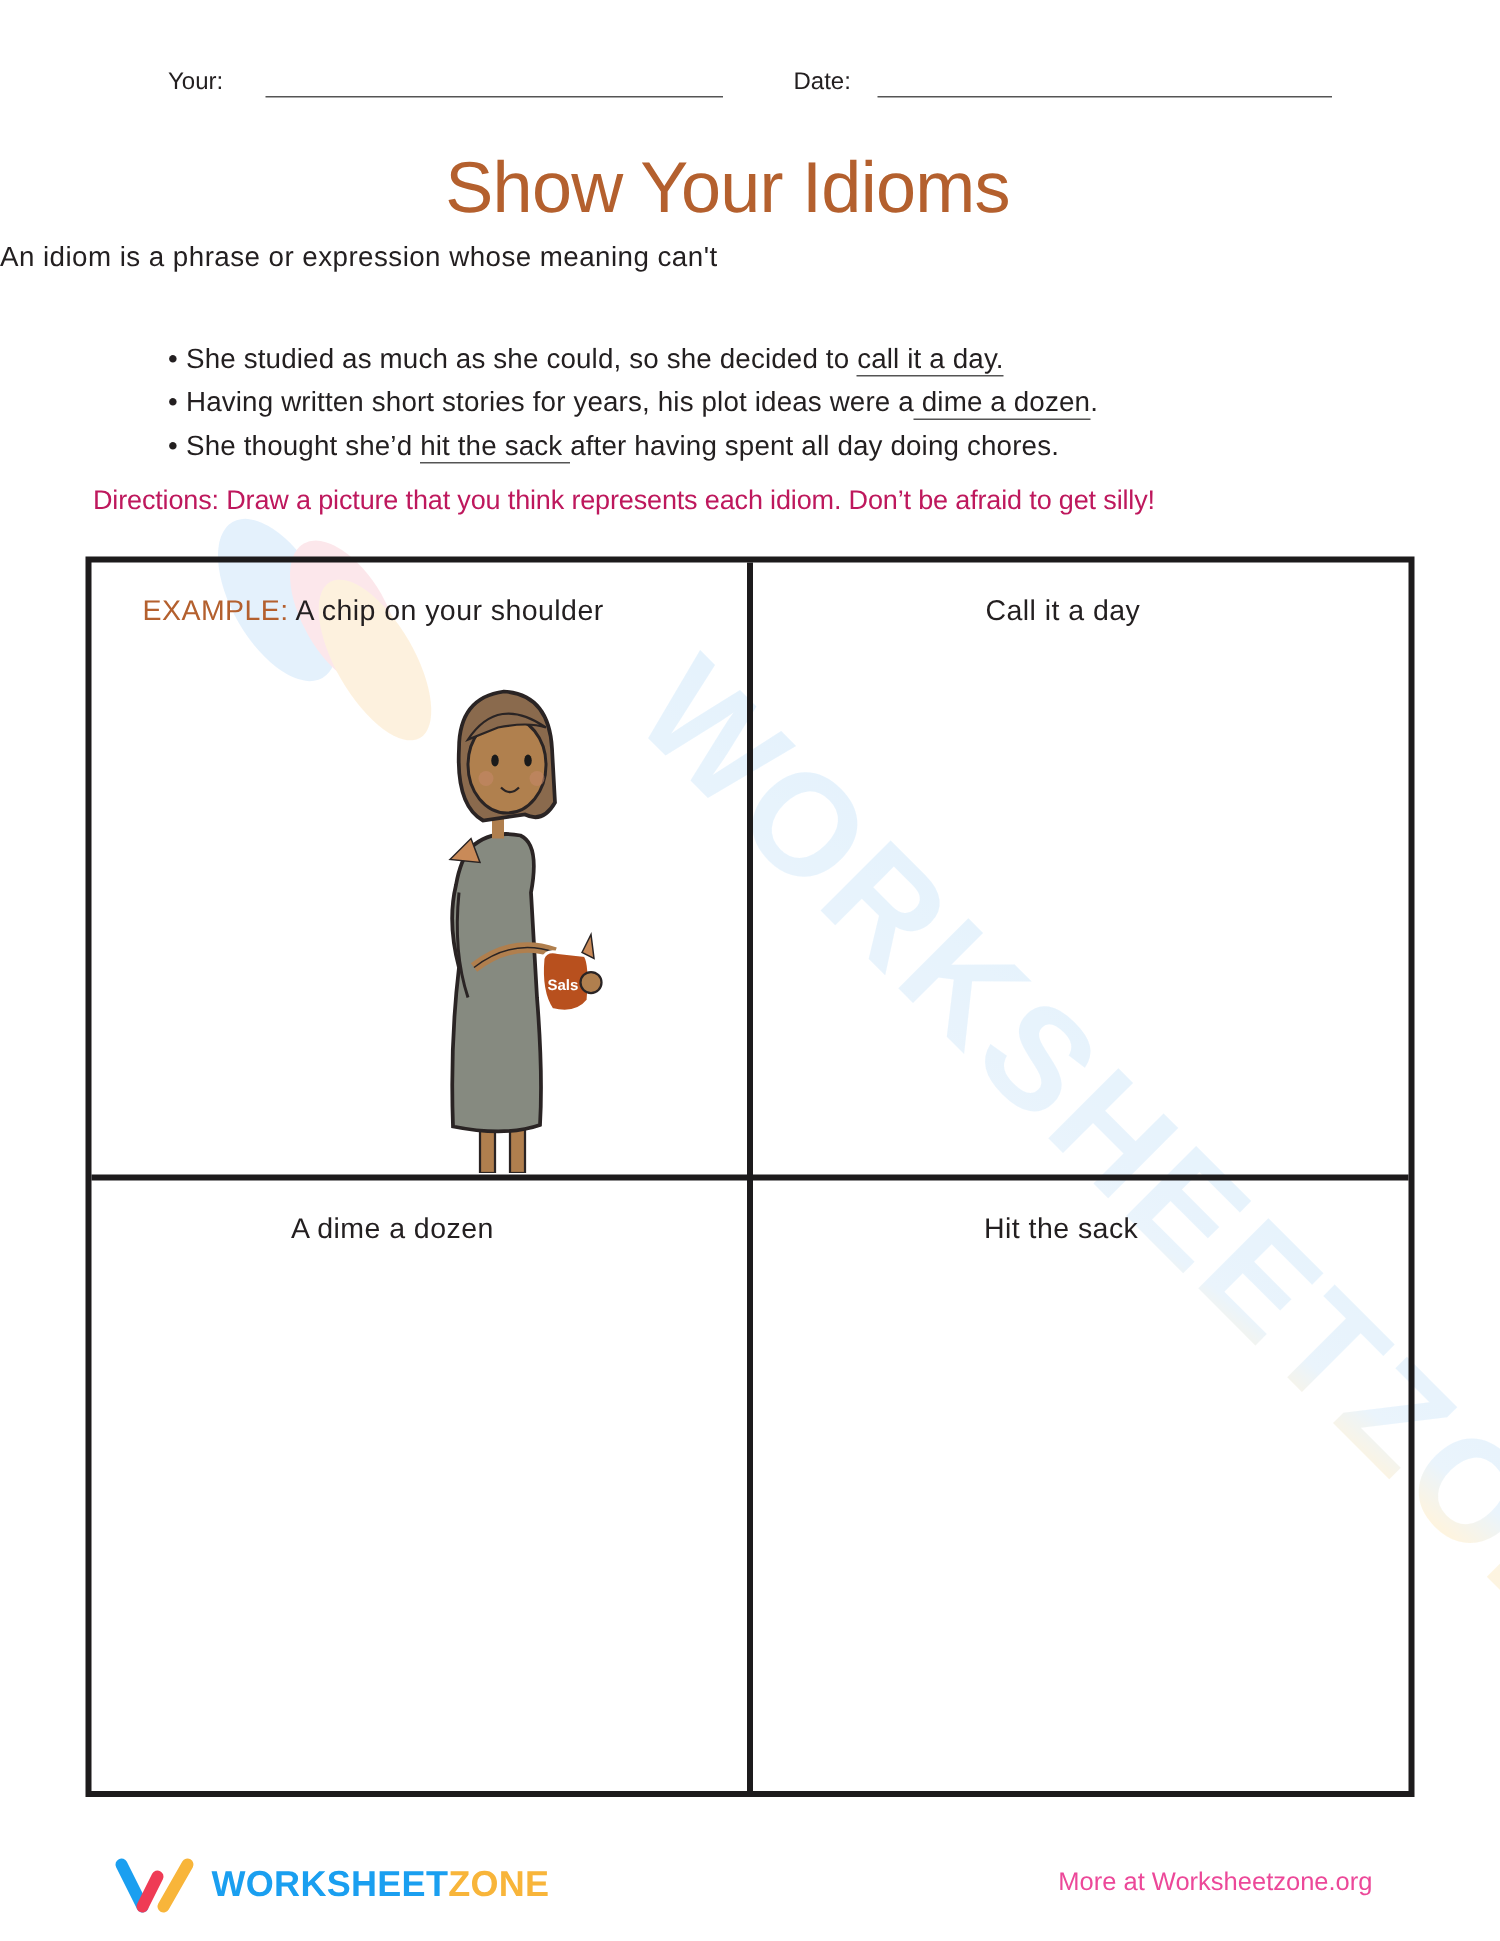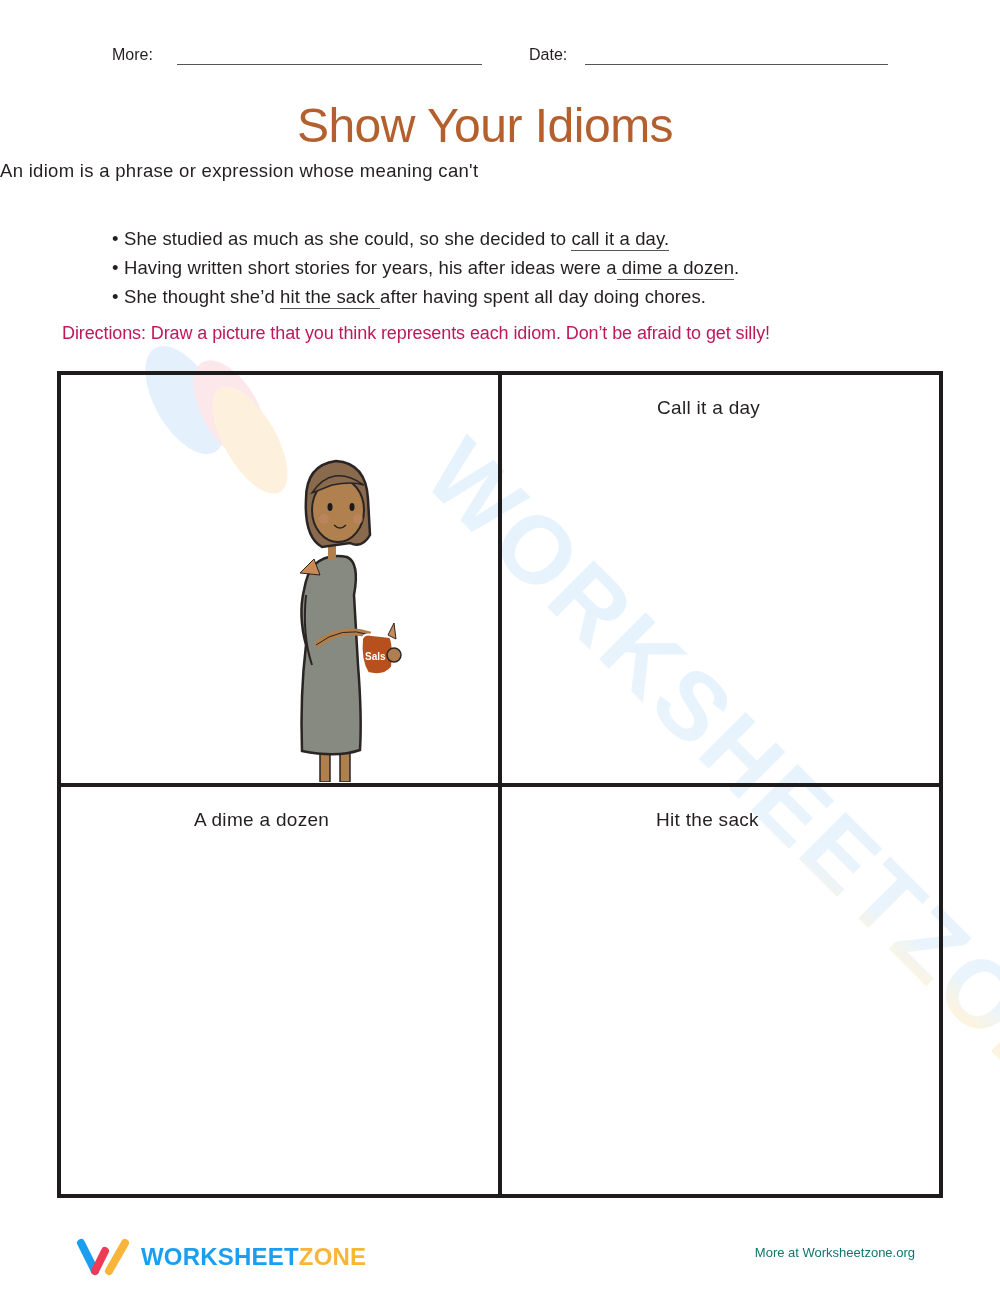--- a/index.html
+++ b/index.html
@@ -28,21 +28,21 @@
 
     .watermark { position: absolute; left: 0; top: 0; width: 1000px; height: 1294px; pointer-events: none; }
 
     .figure { position: absolute; left: 292px; top: 455px; width: 130px; height: 327px; }
 
     .footer-logo { position: absolute; left: 75px; top: 1237px; height: 40px; display: flex; align-items: center; }
     .footer-logo svg { width: 56px; height: 40px; }
     .brand { font-size: 24px; font-weight: bold; letter-spacing: 0.2px; margin-left: 10px; }
     .brand .b1 { color: #1a9ff0; }
     .brand .b2 { color: #f8b53a; }
-    .footer-more { position: absolute; right: 85px; top: 1245px; font-size: 13px; color: #0f766e; }
+    .footer-more { position: absolute; right: 85px; top: 1245px; font-size: 17px; color: #ec4899; }
   </style>
 </head>
 <body>
 
 <svg class="watermark" viewBox="0 0 1000 1294">
   <defs>
     <linearGradient id="wmGrad" x1="0" y1="0" x2="1" y2="1">
       <stop offset="0%" stop-color="#cfe8fb"></stop>
       <stop offset="65%" stop-color="#d9ecfb"></stop>
       <stop offset="80%" stop-color="#fdecc8"></stop>
@@ -51,44 +51,47 @@
   </defs>
   <g opacity="0.55">
     <ellipse cx="185" cy="400" rx="30" ry="60" fill="#cfe6fb" transform="rotate(-30 185 400)"></ellipse>
     <ellipse cx="230" cy="410" rx="28" ry="55" fill="#fbd5dc" transform="rotate(-30 230 410)"></ellipse>
     <ellipse cx="250" cy="440" rx="26" ry="60" fill="#fde7c4" transform="rotate(-30 250 440)"></ellipse>
   </g>
   <text x="420" y="480" font-family="Liberation Sans, sans-serif" font-weight="bold" font-size="96" fill="url(#wmGrad)" opacity="0.55" transform="rotate(45 420 480)" letter-spacing="4">WORKSHEETZONE</text>
 </svg>
 
 <div class="name-date">
-  <span class="field-label" style="left:112px;">More:</span>
+  <span class="field-label" style="left:112px;">Your:</span>
   <div class="field-line" style="left:177px; width:305px;"></div>
   <span class="field-label" style="left:529px;">Date:</span>
   <div class="field-line" style="left:585px; width:303px;"></div>
 </div>
 
 <h1 class="title">Show Your Idioms</h1>
 
 <div class="definition">
   <div>An idiom is a phrase or expression whose meaning can't</div>
 </div>
 
 <ul class="examples">
   <li><span class="bullet">•</span><span>She studied as much as she could, so she decided to </span><span class="idiom">call it a day. </span><span></span></li>
-  <li><span class="bullet">•</span><span>Having written short stories for years, his after ideas were a</span><span class="idiom"> dime a dozen</span><span>.</span></li>
+  <li><span class="bullet">•</span><span>Having written short stories for years, his plot ideas were a</span><span class="idiom"> dime a dozen</span><span>.</span></li>
   <li><span class="bullet">•</span><span>She thought she’d </span><span class="idiom">hit the sack </span><span>after having spent all day doing chores.</span></li>
 </ul>
 
 <div class="directions">Directions: Draw a picture that you think represents each idiom. Don’t be afraid to get silly!</div>
 
 <div class="grid">
   <div class="vline"></div>
   <div class="hline"></div>
 
+  <div class="cell-title" style="left:34px; top:22px;">
+    <span class="example-tag">EXAMPLE:</span><span> A chip on your shoulder</span>
+  </div>
   <div class="cell-title" style="left:596px; top:22px;">Call it a day</div>
   <div class="cell-title" style="left:133px; top:434px;text-align:center;">A dime a dozen</div>
   <div class="cell-title" style="left:595px; top:434px;">Hit the sack</div>
 
   <div style="position:absolute; left:441px; top:60px; width:437px; height:344px;"></div>
   <div style="position:absolute; left:0; top:472px; width:437px; height:347px;"></div>
   <div style="position:absolute; left:441px; top:472px; width:437px; height:347px;"></div>
 </div>
 
 <svg class="figure" viewBox="0 0 130 327">

